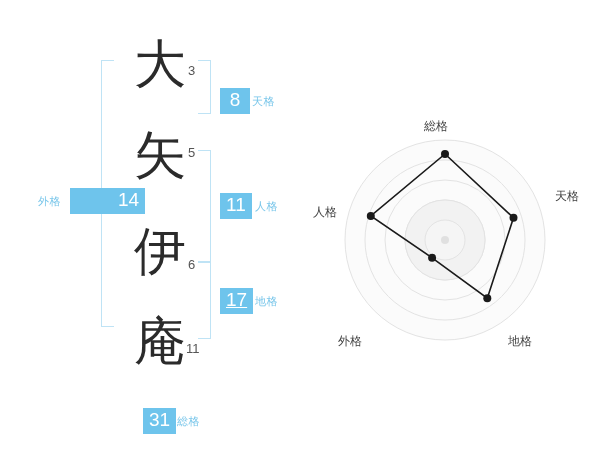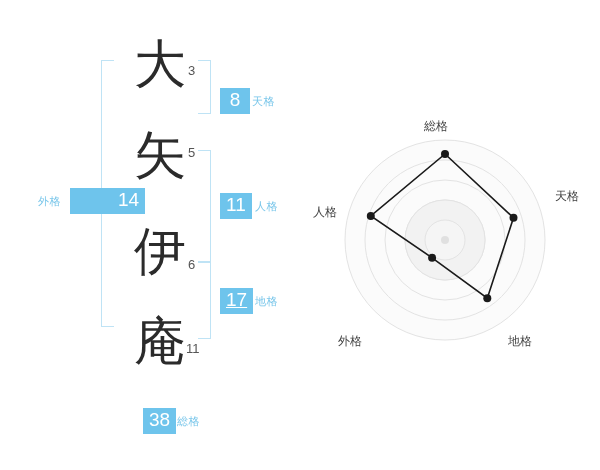--- a/index.html
+++ b/index.html
@@ -123,21 +123,21 @@
 
     <div class="chip" style="left:220px; top:193px;">11</div>
     <div class="chip-label" style="left:255px; top:199px;">人格</div>
 
     <div class="chip" style="left:220px; top:288px;text-decoration:underline;">17</div>
     <div class="chip-label" style="left:255px; top:294px;">地格</div>
 
     <div class="chip" style="left:70px; top:188px;padding-left:48px;">14</div>
     <div class="chip-label" style="left:38px; top:194px;">外格</div>
 
-    <div class="chip" style="left:143px; top:408px;">38</div>
+    <div class="chip" style="left:143px; top:408px;">31</div>
     <div class="chip-label" style="left:177px; top:414px;">総格</div>
   </div>
 
   <div class="chart-panel">
     <svg id="radar-svg" width="300" height="470" viewBox="0 0 300 470">
         <circle cx="145" cy="240" r="100" fill="#fbfbfb" stroke="#e3e3e3" stroke-width="1"></circle>
         <circle cx="145" cy="240" r="80" fill="none" stroke="#e3e3e3" stroke-width="1"></circle>
         <circle cx="145" cy="240" r="60" fill="none" stroke="#e3e3e3" stroke-width="1"></circle>
         <circle cx="145" cy="240" r="40" fill="none" stroke="#e3e3e3" stroke-width="1"></circle>
         <circle cx="145" cy="240" r="20" fill="none" stroke="#e3e3e3" stroke-width="1"></circle>

